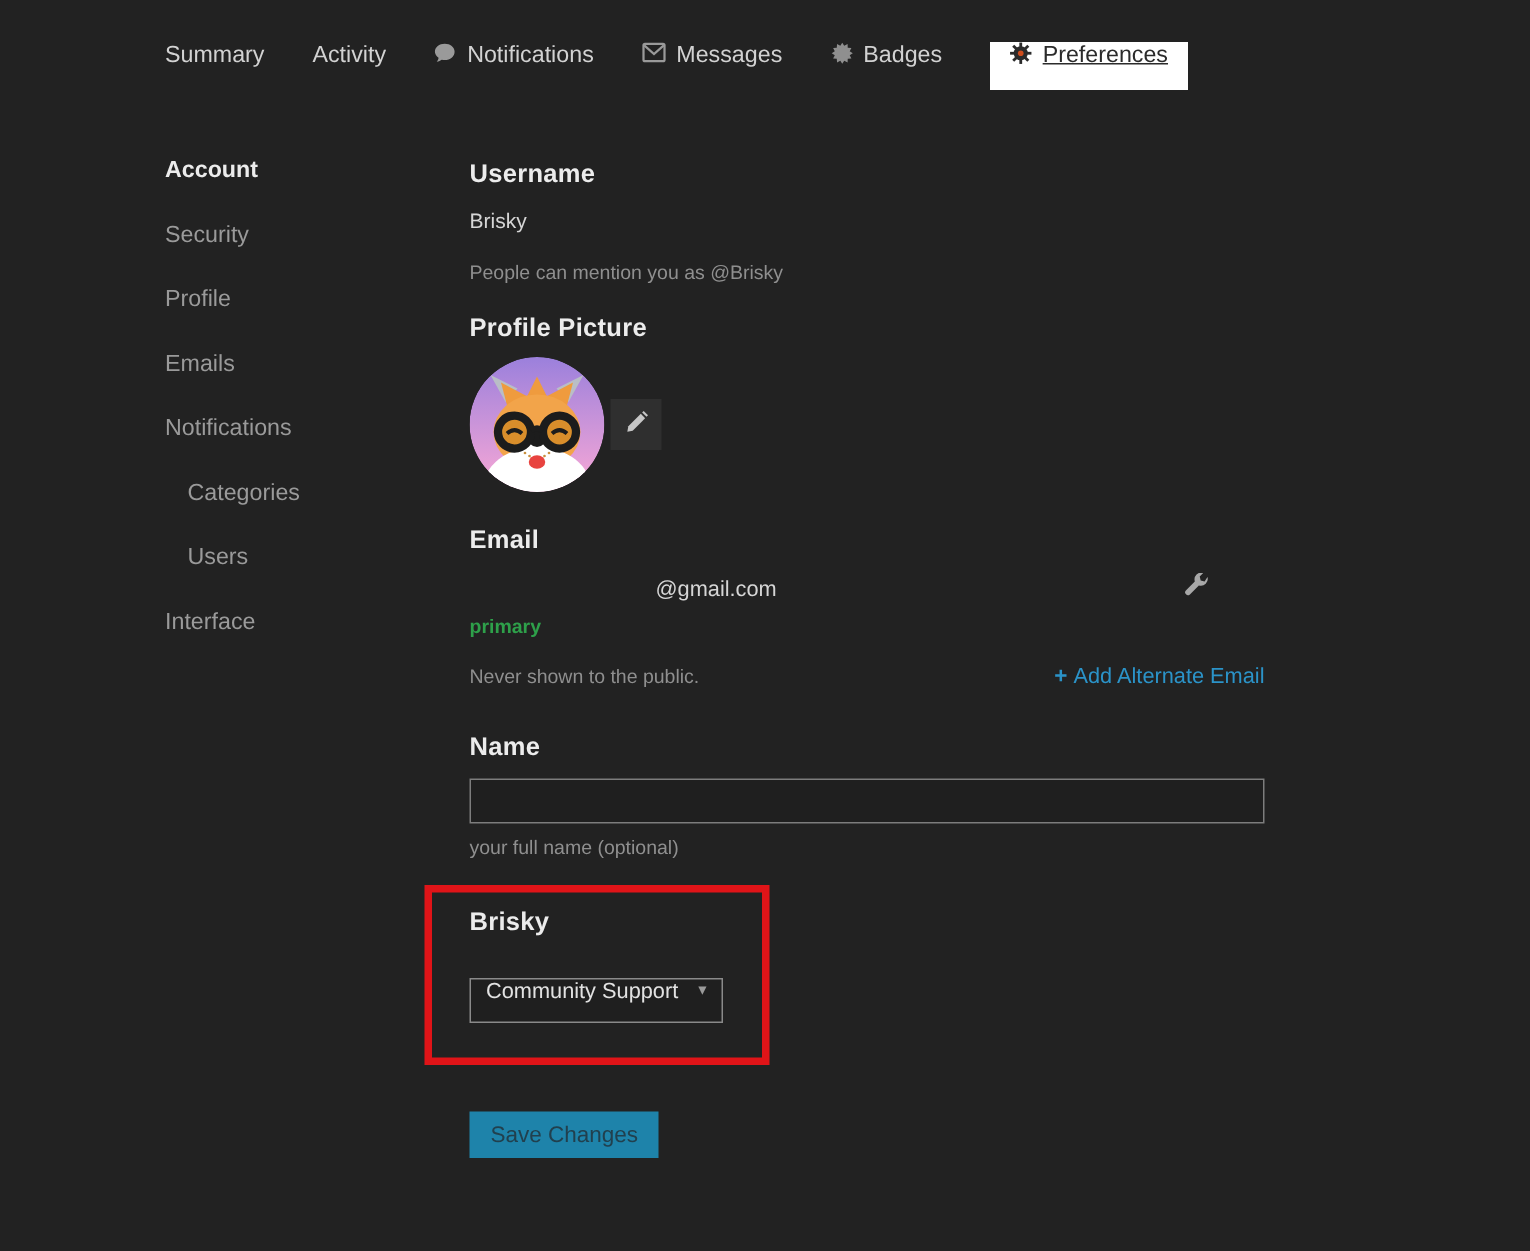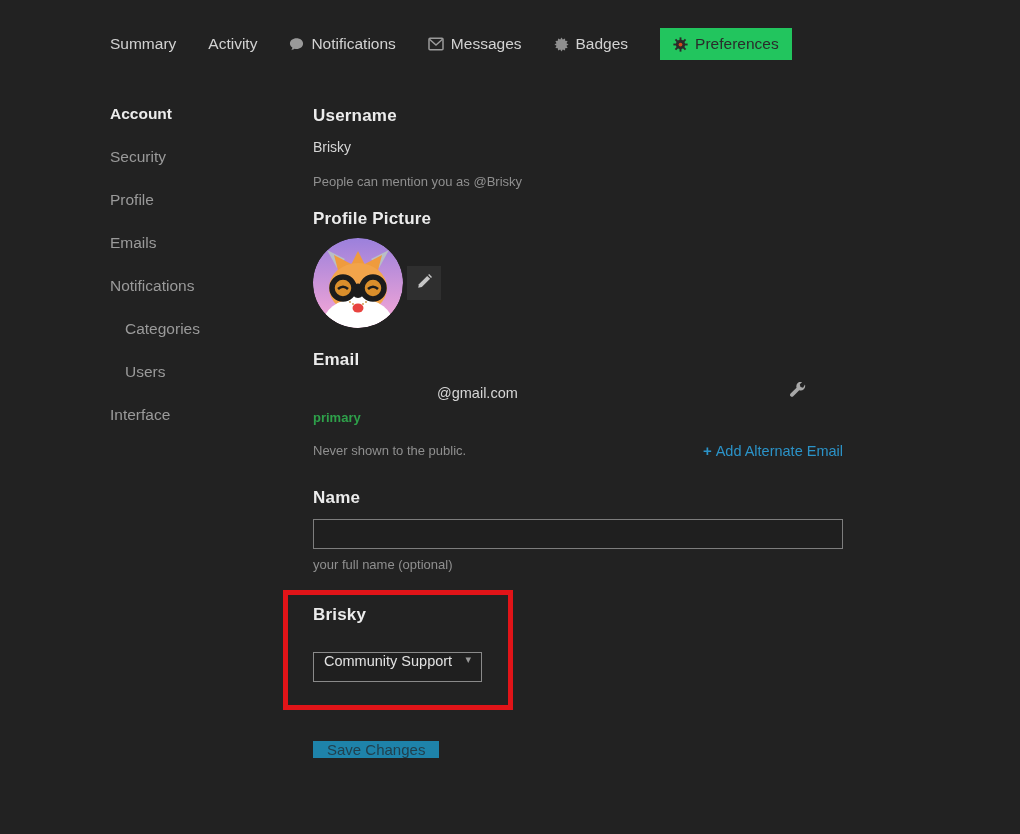--- a/index.html
+++ b/index.html
@@ -11,28 +11,28 @@
     overflow:hidden;
     color:#d2d2d2;
   }
 
   
   .topnav {
     position:absolute; left:110px; top:28px;
     display:flex; align-items:center; height:32px;
   }
   .nav-item {
-    display:flex; align-items:center;
+    display:flex; align-items:flex-start;
     font-size:15.5px; color:#d2d2d2;
     margin-right:32px; cursor:pointer; height:32px;
   }
   .nav-item .nicon { display:flex; align-items:center; margin-right:7px; }
   .nav-item.active {
-    background:#22c55e; color:#2b2b2b;
-    padding:0 13px; margin-right:0; border-radius:0;
+    background:#ffffff; color:#2b2b2b;
+    padding:0 13px; margin-right:0; border-radius:0;text-decoration:underline;
   }
   .nav-item.active .nicon { margin-right:7px; }
 
   
   .sidebar { position:absolute; left:110px; top:105px; width:180px; }
   .side-item {
     font-size:15.5px; color:#9a9a9a; line-height:18px;
     margin-bottom:25px; cursor:pointer;
   }
   .side-item.active { color:#ececec; font-weight:bold; }
@@ -86,21 +86,21 @@
   }
   .title-select .caret { margin-left:auto; color:#9a9a9a; font-size:11px; }
   .sec-title .hint { margin-top:9px; }
 
   .annotation-box {
     position:absolute; left:283px; top:590px; width:230px; height:120px;
     border:5px solid #e01418; pointer-events:none; z-index:5;
   }
 
   .save-btn {
-    position:absolute; left:313px; top:741px; height:17px;
+    position:absolute; left:313px; top:741px; height:31px;
     background:#1e83aa; color:#21404e; border:none;
     font-size:15px; padding:0 14px; cursor:pointer;
     font-family:"Liberation Sans", sans-serif;
   }
 </style>
 </head>
 <body>
 
 <nav class="topnav">
   <div class="nav-item">

